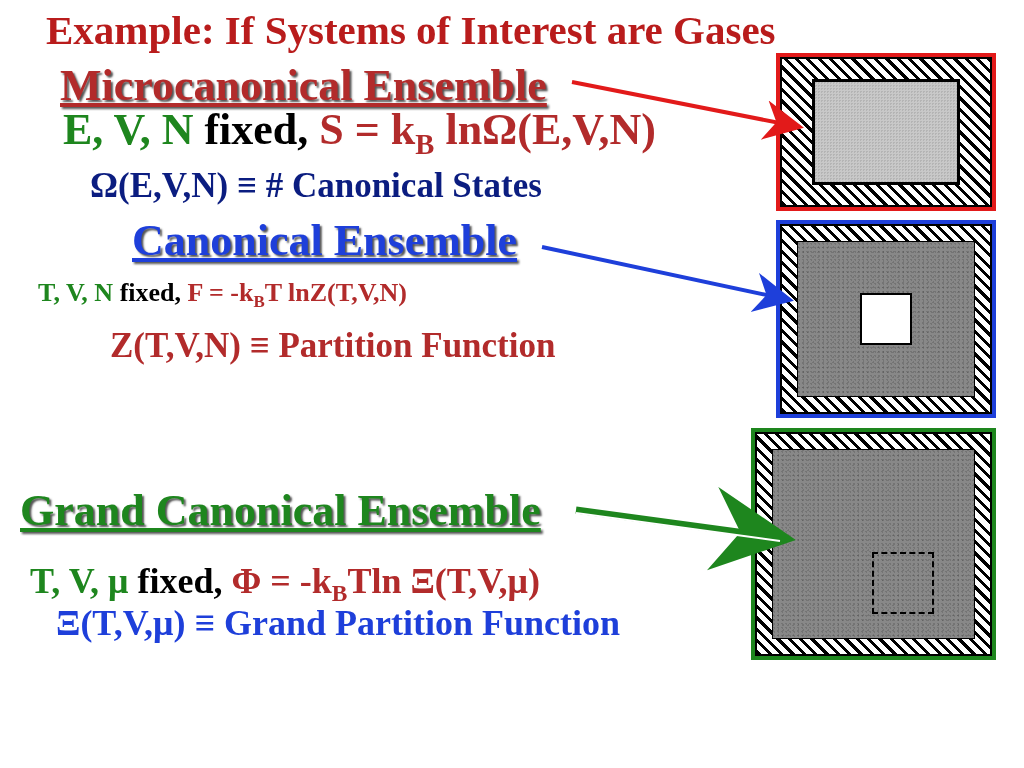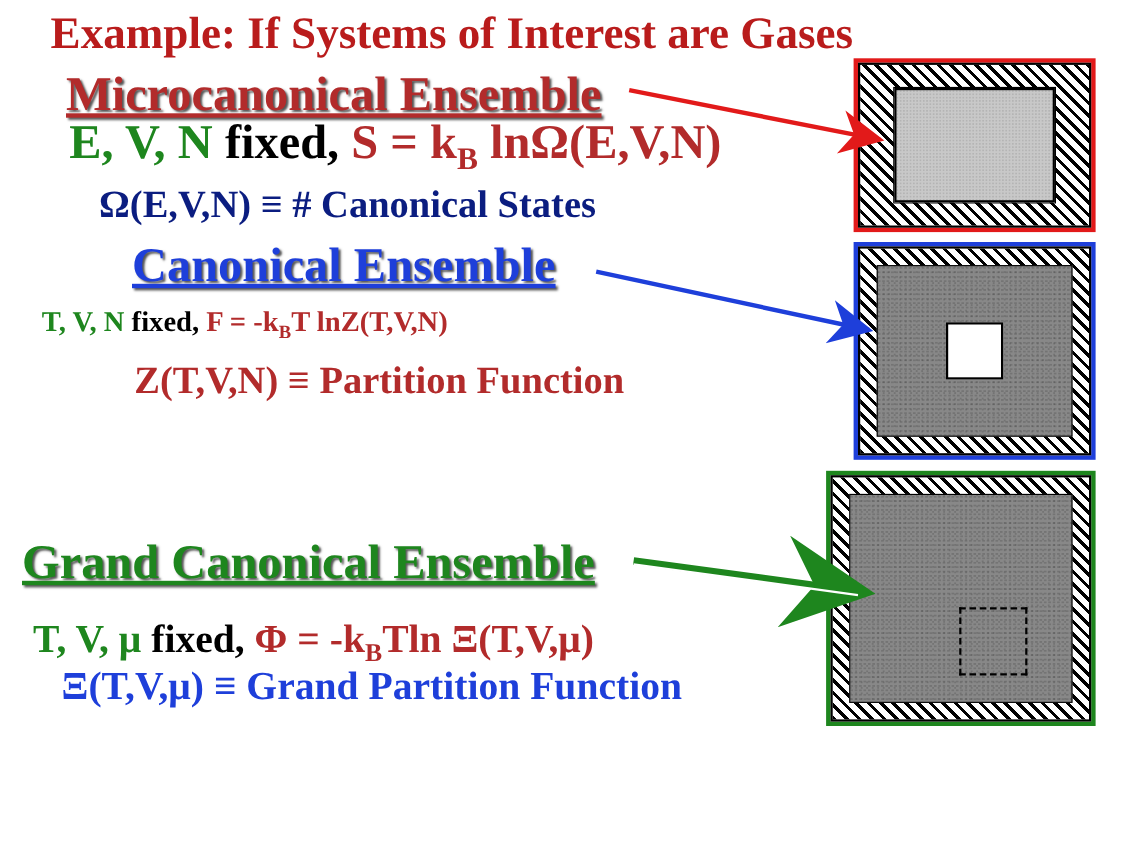--- a/index.html
+++ b/index.html
@@ -38,23 +38,23 @@
   sub { font-size: 0.65em; }
   .line {
     font-size: 36px;
     font-weight: bold;
   }
 
   
   #micro-head { position:absolute; top:60px;  left:60px; }
   #micro-l1   { position:absolute; top:104px; left:48px; font-size:44px;margin-left:15px;}
   #micro-l2   { position:absolute; top:166px; left:90px; font-size:35px;}
-  #canon-head { position:absolute; top:215px; left:120px; }
+  #canon-head { position:absolute; top:215px; left:132px; }
   #canon-l1   { position:absolute; top:278px; left:38px; font-size:26px;}
-  #canon-l2   { position:absolute; top:326px; left:110px; font-size:35px;margin-left:12px;}
+  #canon-l2   { position:absolute; top:326px; left:110px; font-size:35px;}
   #grand-head { position:absolute; top:485px; left:20px; }
   #grand-l1   { position:absolute; top:548px; left:30px; font-size:36px;margin-top:12px;}
   #grand-l2   { position:absolute; top:602px; left:56px; font-size:36px;}
 
   
   .syswrap {
     position: absolute;
     box-sizing: border-box;
   }
   .hatch {

